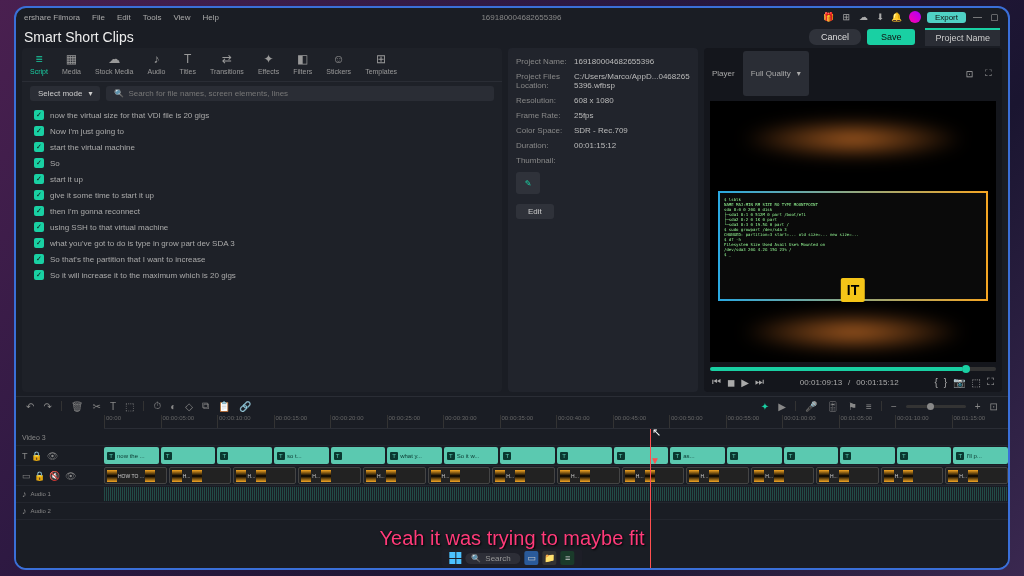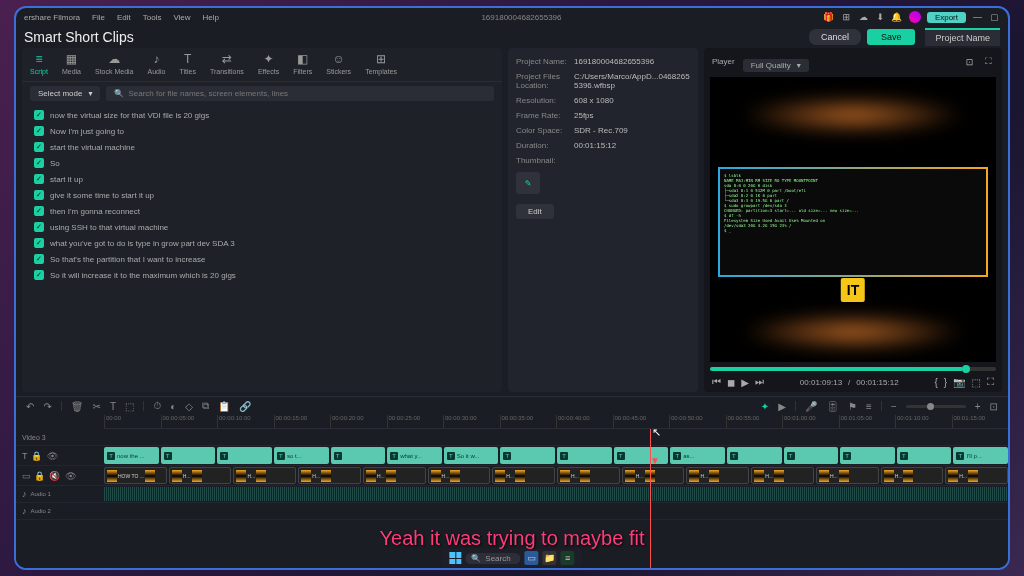--- a/index.html
+++ b/index.html
@@ -37,21 +37,21 @@
 .script-item { display: flex; align-items: center; gap: 6px; padding: 3px 4px; font-size: 8px; color: #aaa; }
 .chk { width: 10px; height: 10px; border-radius: 2px; background: #19d0a3; display: flex; align-items: center; justify-content: center; color: #111; font-size: 7px; }
 
 .info-row { display: flex; padding: 3px 0; }
 .info-row .lbl { width: 58px; color: #888; }
 .info-row .val { flex: 1; color: #bbb; word-break: break-all; }
 .thumb-box { width: 24px; height: 22px; background: #2f323a; border-radius: 3px; display: flex; align-items: center; justify-content: center; margin-top: 4px; }
 .edit-btn { background: #2f323a; color: #ccc; padding: 3px 12px; border-radius: 3px; font-size: 8px; margin-top: 10px; display: inline-block; }
 
 .player-hdr { display: flex; align-items: center; gap: 8px; padding: 3px 8px; font-size: 8px; color: #aaa; }
-.quality-sel { background: #2a2d35; padding: 2px 8px; border-radius: 3px; display: flex; align-items: center; gap: 6px; margin-top: 8px; }
+.quality-sel { background: #2a2d35; padding: 18px 8px; border-radius: 3px; display: flex; align-items: center; gap: 6px; }
 .preview { flex: 1; background: #000; margin: 2px 6px; position: relative; overflow: hidden; }
 .glow-top { position: absolute; top: 18px; left: 10%; right: 10%; height: 40px; background: radial-gradient(ellipse, rgba(255,140,50,0.7), transparent 70%); filter: blur(8px); }
 .glow-bot { position: absolute; bottom: 10px; left: 10%; right: 10%; height: 40px; background: radial-gradient(ellipse, rgba(255,140,50,0.7), transparent 70%); filter: blur(8px); }
 .term { position: absolute; top: 90px; left: 8px; right: 8px; height: 110px; background: #0a0a0a; border: 2px solid; border-image: linear-gradient(90deg,#2aa8e0,#f5a623) 1; font-size: 4px; color: #9f9; padding: 4px; line-height: 5px; font-family: monospace; }
 .it-logo { position: absolute; bottom: 60px; left: 50%; transform: translateX(-50%); background: #f5c518; color: #000; font-weight: bold; padding: 4px 6px; font-size: 14px; border-radius: 2px; }
 .scrub { height: 4px; background: linear-gradient(90deg,#19d0a3 88%,#333 88%); margin: 3px 6px; border-radius: 2px; position: relative; }
 .scrub::after { content: ''; position: absolute; left: 88%; top: -2px; width: 8px; height: 8px; background: #19d0a3; border-radius: 50%; }
 .pctrl { display: flex; align-items: center; gap: 6px; padding: 2px 8px 4px 8px; font-size: 8px; color: #aaa; }
 .pctrl .sp { flex: 1; }
 .pctrl .ic { font-size: 10px; color: #aaa; }

